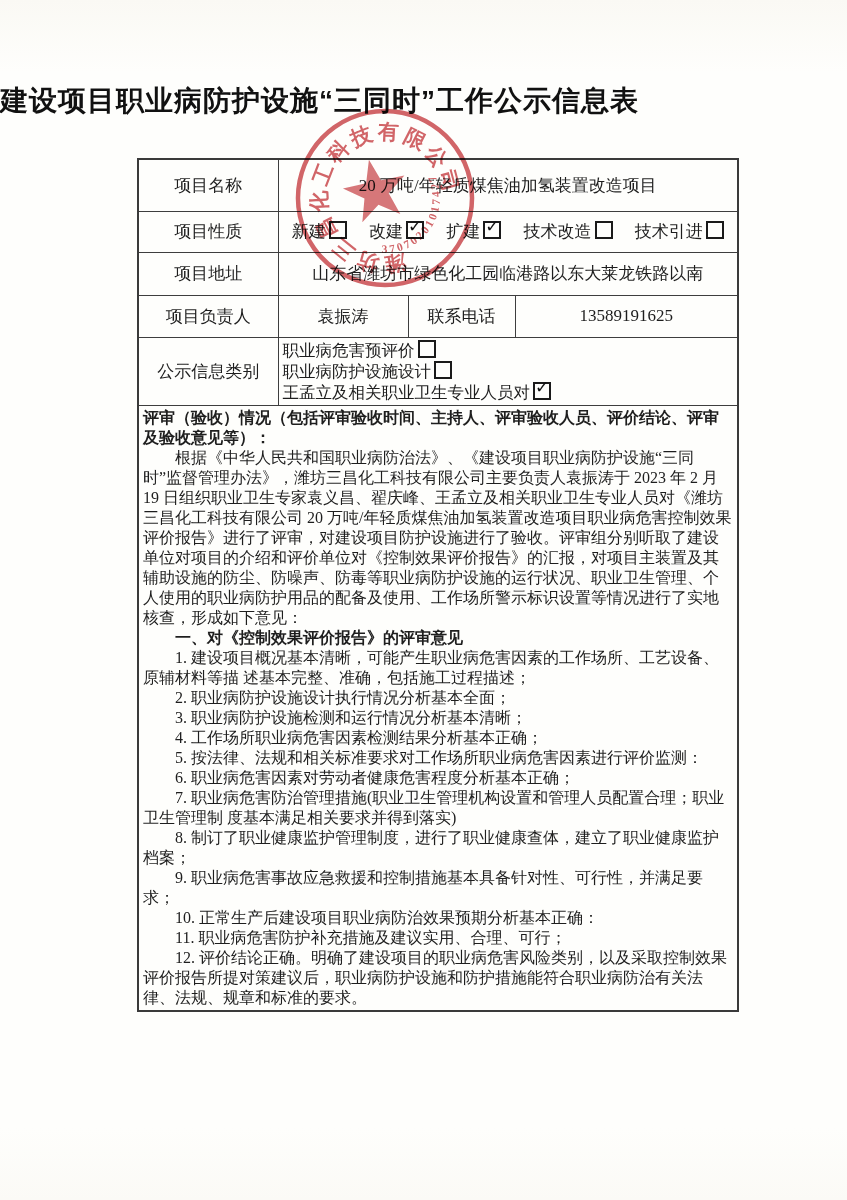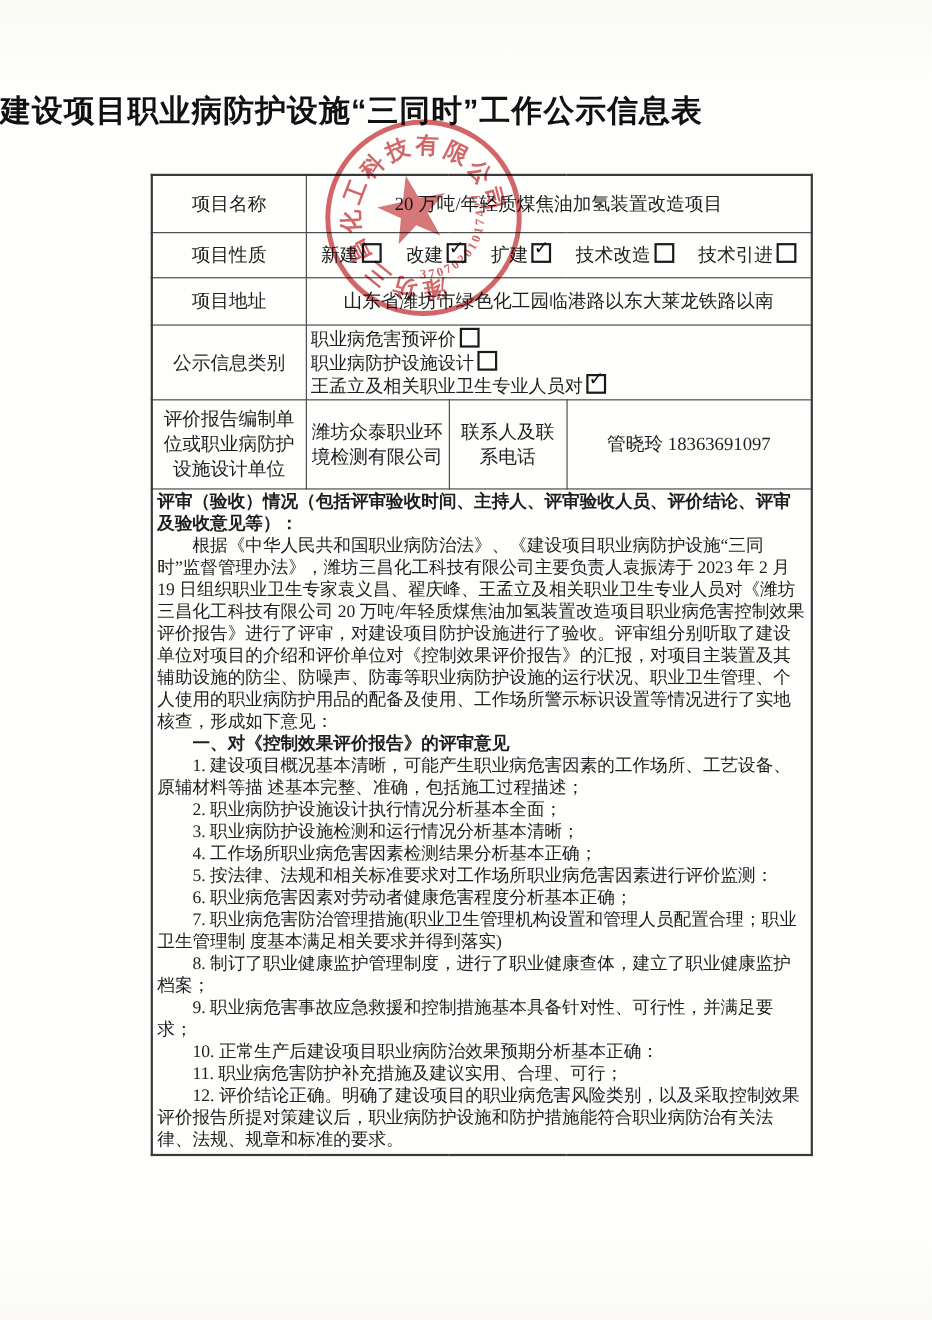--- a/index.html
+++ b/index.html
@@ -80,36 +80,36 @@
         <span class="opt"><span>技术改造</span><span class="cb"></span></span>
         <span class="opt"><span>技术引进</span><span class="cb"></span></span>
       </td>
     </tr>
 
     <tr style="height:43px">
       <td class="lab">项目地址</td>
       <td colspan="3" class="center">山东省潍坊市绿色化工园临港路以东大莱龙铁路以南</td>
     </tr>
 
+    <tr style="height:42px">
+      <td class="lab">项目负责人</td>
+      <td class="center">袁振涛</td>
+      <td class="center">联系电话</td>
+      <td class="center">13589191625</td>
+    </tr>
 
     <tr style="height:64px">
       <td class="lab">公示信息类别</td>
       <td colspan="3">
         <div class="optline"><span>职业病危害预评价</span><span class="cb"></span></div>
         <div class="optline"><span>职业病防护设施设计</span><span class="cb"></span></div>
         <div class="optline"><span>王孟立及相关职业卫生专业人员对</span><span class="cb checked"></span></div>
       </td>
     </tr>
 
-    <tr style="height:81px">
-      <td class="lab small">评价报告编制单位或职业病防护设施设计单位</td>
-      <td class="center small">潍坊众泰职业环境检测有限公司</td>
-      <td class="center small">联系人及联系电话</td>
-      <td class="center small">管晓玲 18363691097</td>
-    </tr>
 
     <tr style="height:598px">
       <td colspan="4" class="review-cell">
         <p class="rv-header">评审（验收）情况（包括评审验收时间、主持人、评审验收人员、评价结论、评审及验收意见等）：</p>
         <p class="indent">根据《中华人民共和国职业病防治法》、《建设项目职业病防护设施“三同时”监督管理办法》，潍坊三昌化工科技有限公司主要负责人袁振涛于 2023 年 2 月 19 日组织职业卫生专家袁义昌、翟庆峰、王孟立及相关职业卫生专业人员对《潍坊三昌化工科技有限公司 20 万吨/年轻质煤焦油加氢装置改造项目职业病危害控制效果评价报告》进行了评审，对建设项目防护设施进行了验收。评审组分别听取了建设单位对项目的介绍和评价单位对《控制效果评价报告》的汇报，对项目主装置及其辅助设施的防尘、防噪声、防毒等职业病防护设施的运行状况、职业卫生管理、个人使用的职业病防护用品的配备及使用、工作场所警示标识设置等情况进行了实地核查，形成如下意见：</p>
         <p class="indent bold">一、对《控制效果评价报告》的评审意见</p>
         <p class="indent">1. 建设项目概况基本清晰，可能产生职业病危害因素的工作场所、工艺设备、原辅材料等描 述基本完整、准确，包括施工过程描述；</p>
         <p class="indent">2. 职业病防护设施设计执行情况分析基本全面；</p>
         <p class="indent">3. 职业病防护设施检测和运行情况分析基本清晰；</p>
         <p class="indent">4. 工作场所职业病危害因素检测结果分析基本正确；</p>

